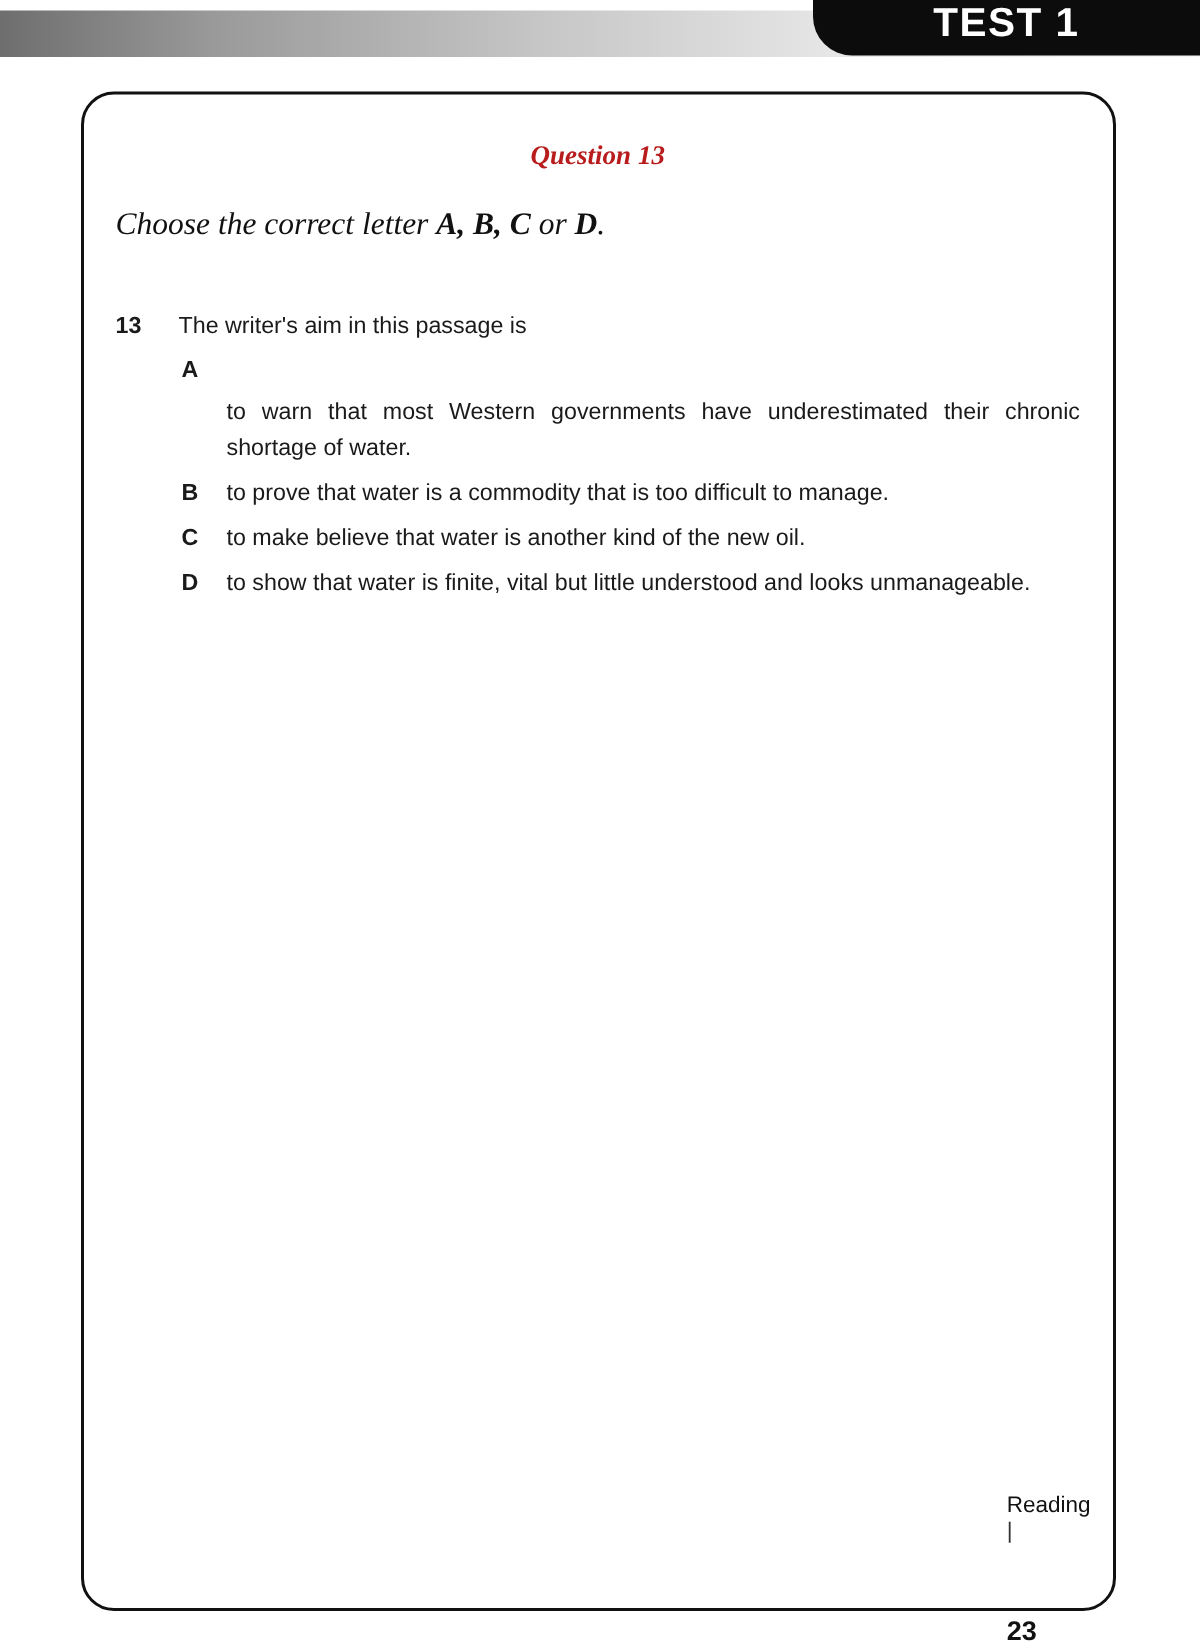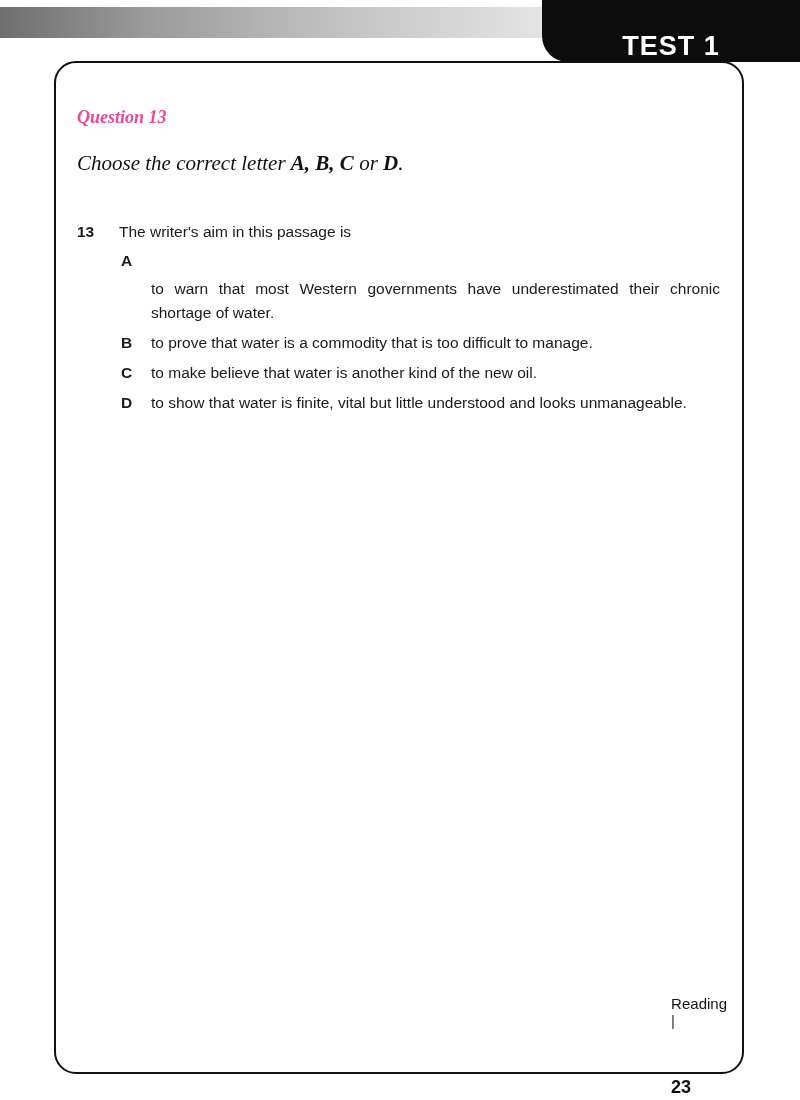--- a/index.html
+++ b/index.html
@@ -25,25 +25,25 @@
     left: 0;
     width: 100%;
     height: 31px;
     background: linear-gradient(90deg, #6e6e6e 0%, #9a9a9a 18%, #c6c6c6 45%, #e7e7e7 70%, #f4f4f4 100%);
   }
   .test-tab {
     position: absolute;
     top: 0;
     right: 0;
     width: 258px;
-    height: 62px;
+    height: 37px;
     background: #0c0c0c;
     border-bottom-left-radius: 26px;
     display: flex;
-    align-items: flex-end;
+    align-items: flex-start;
     justify-content: center;
   }
   .test-tab .test-title {
     color: #ffffff;
     font-weight: bold;
     font-size: 27px;
     letter-spacing: 1px;
     font-family: "Liberation Sans", sans-serif;
   }
 
@@ -58,22 +58,23 @@
     border-radius: 22px;
     background: #ffffff;
     padding: 26px 22px 20px 21px;
   }
 
   .q-title {
     font-family: "Liberation Serif", serif;
     font-style: italic;
     font-weight: bold;
     font-size: 18px;
-    color: #ec4899;
-    margin-top: 18px;
+    color: #b91c1c;
+    margin-top: 4px;
+    text-align: center;
   }
   .instructions {
     margin-top: 18px;
     font-family: "Liberation Serif", serif;
     font-style: italic;
     font-size: 21px;
     color: #111111;
     line-height: 1.65;
   }
   .instructions .bold { font-weight: bold; }

